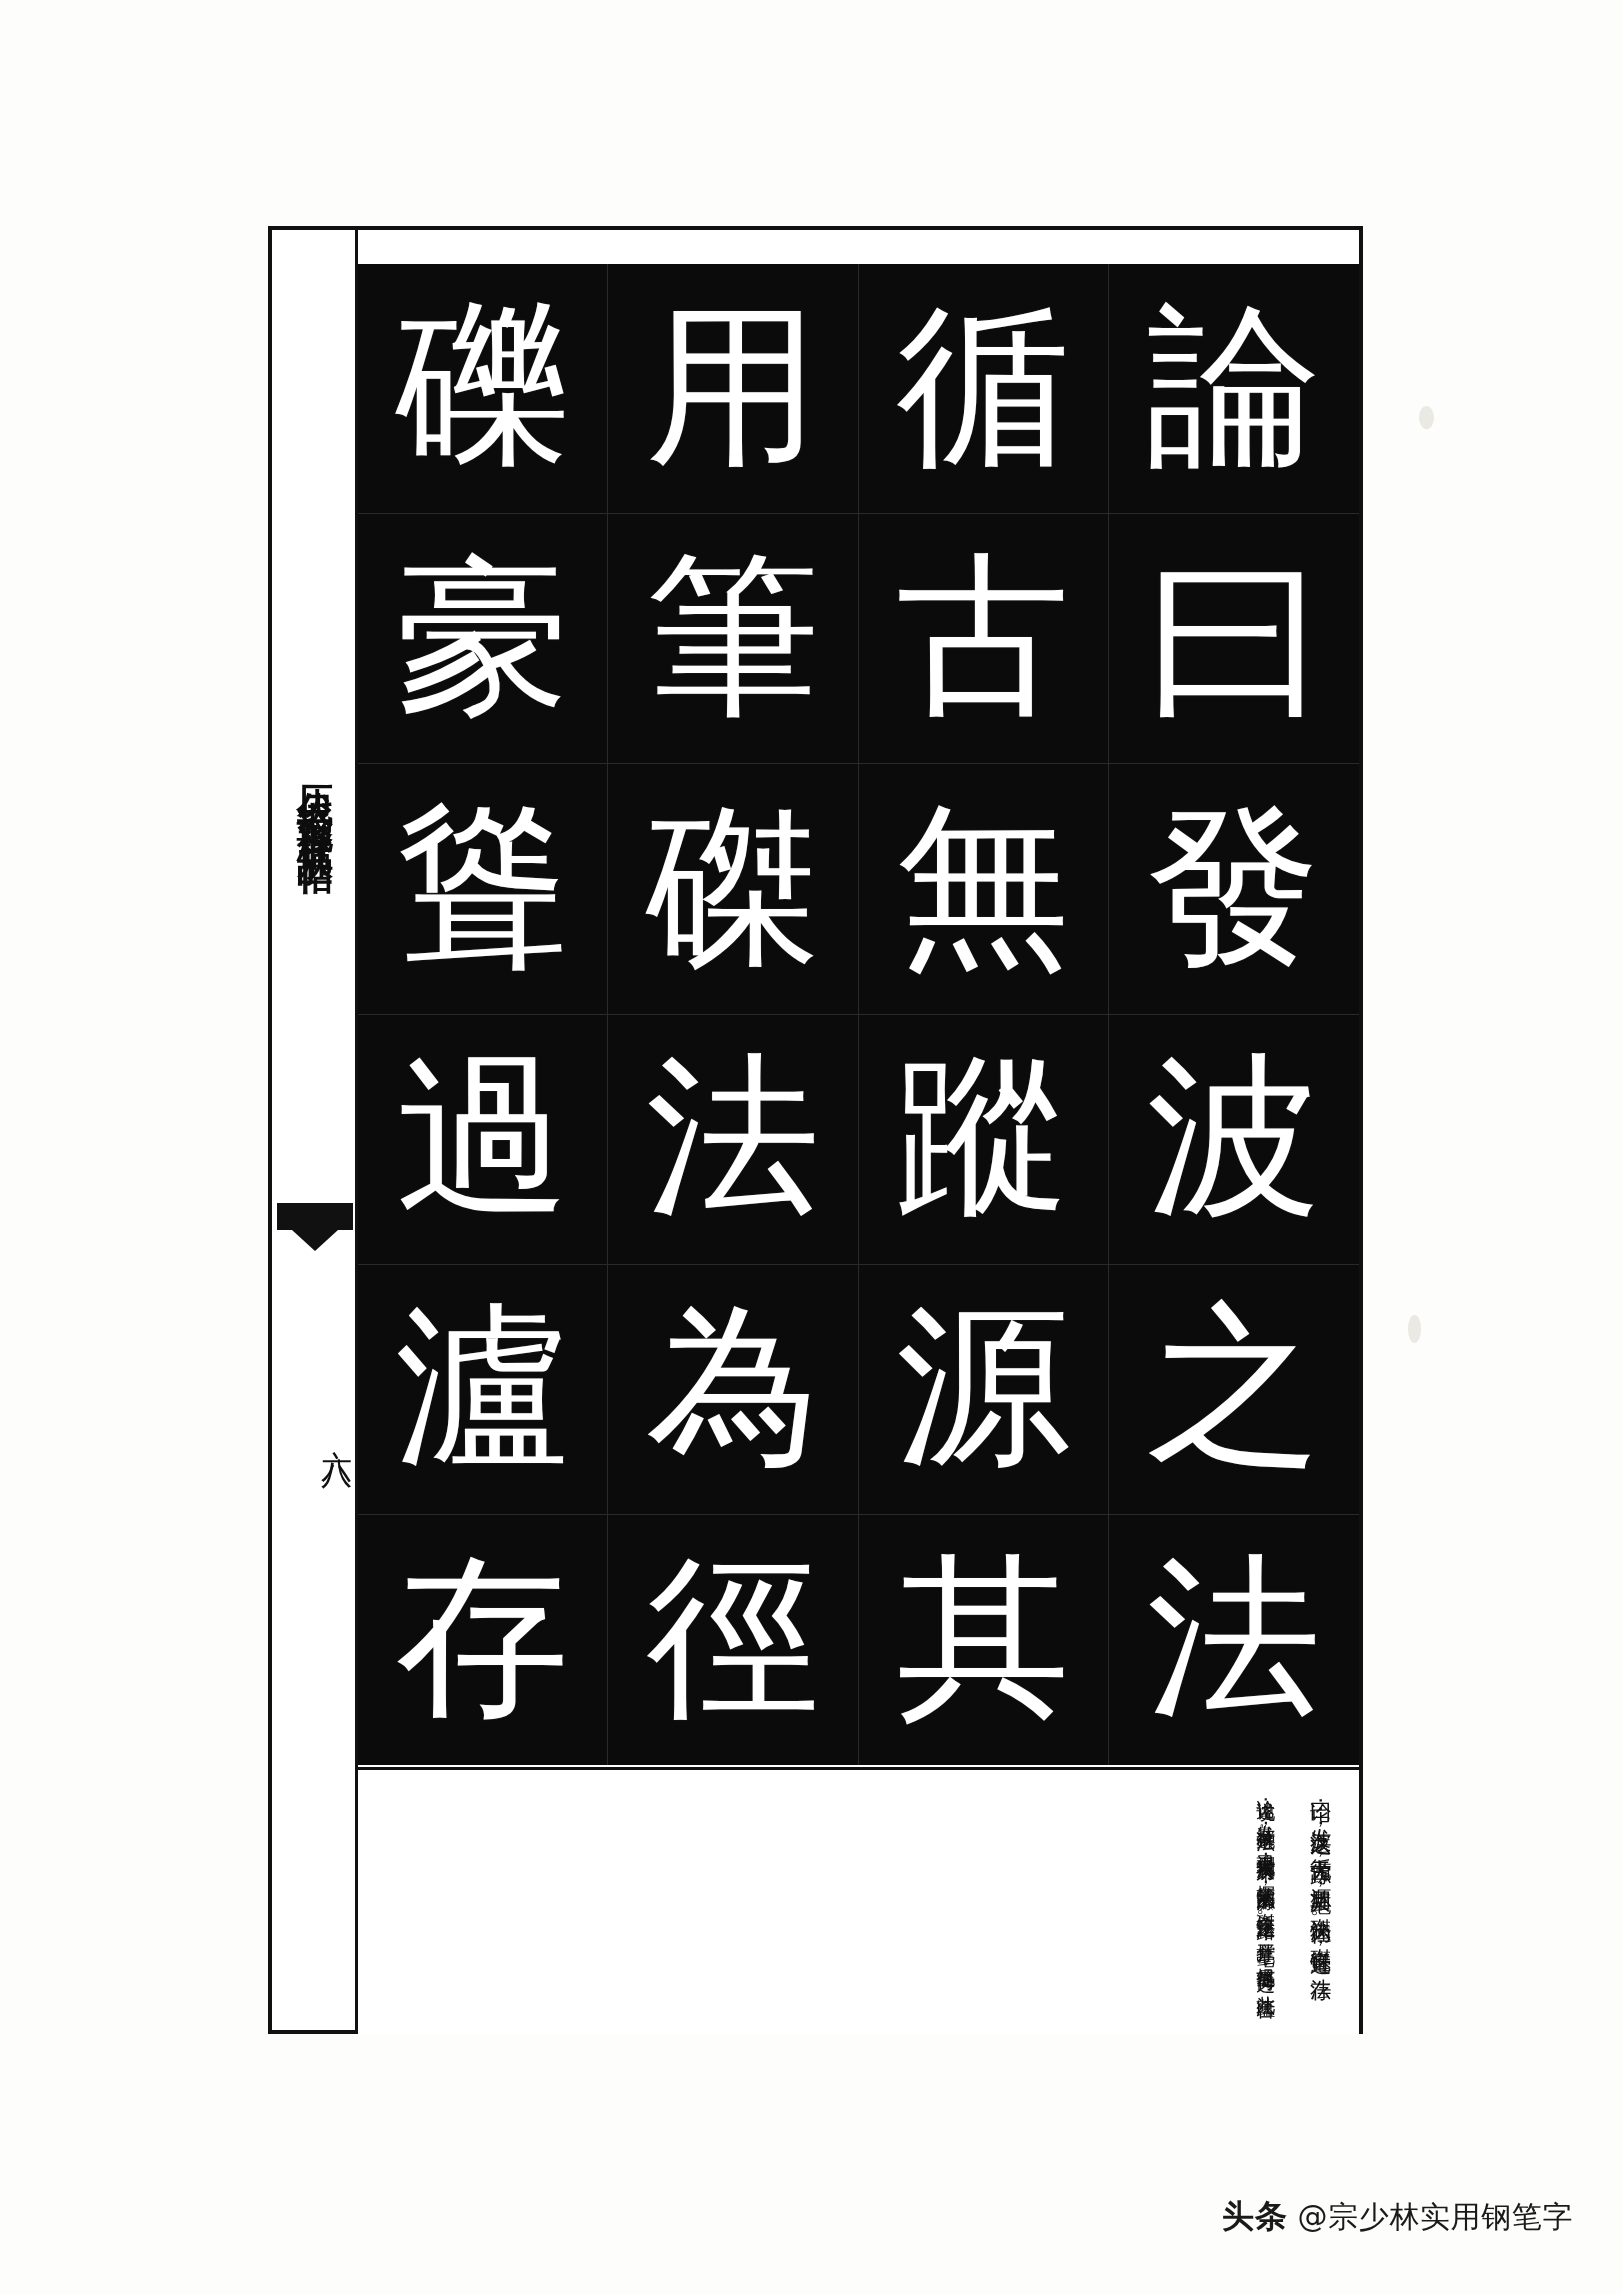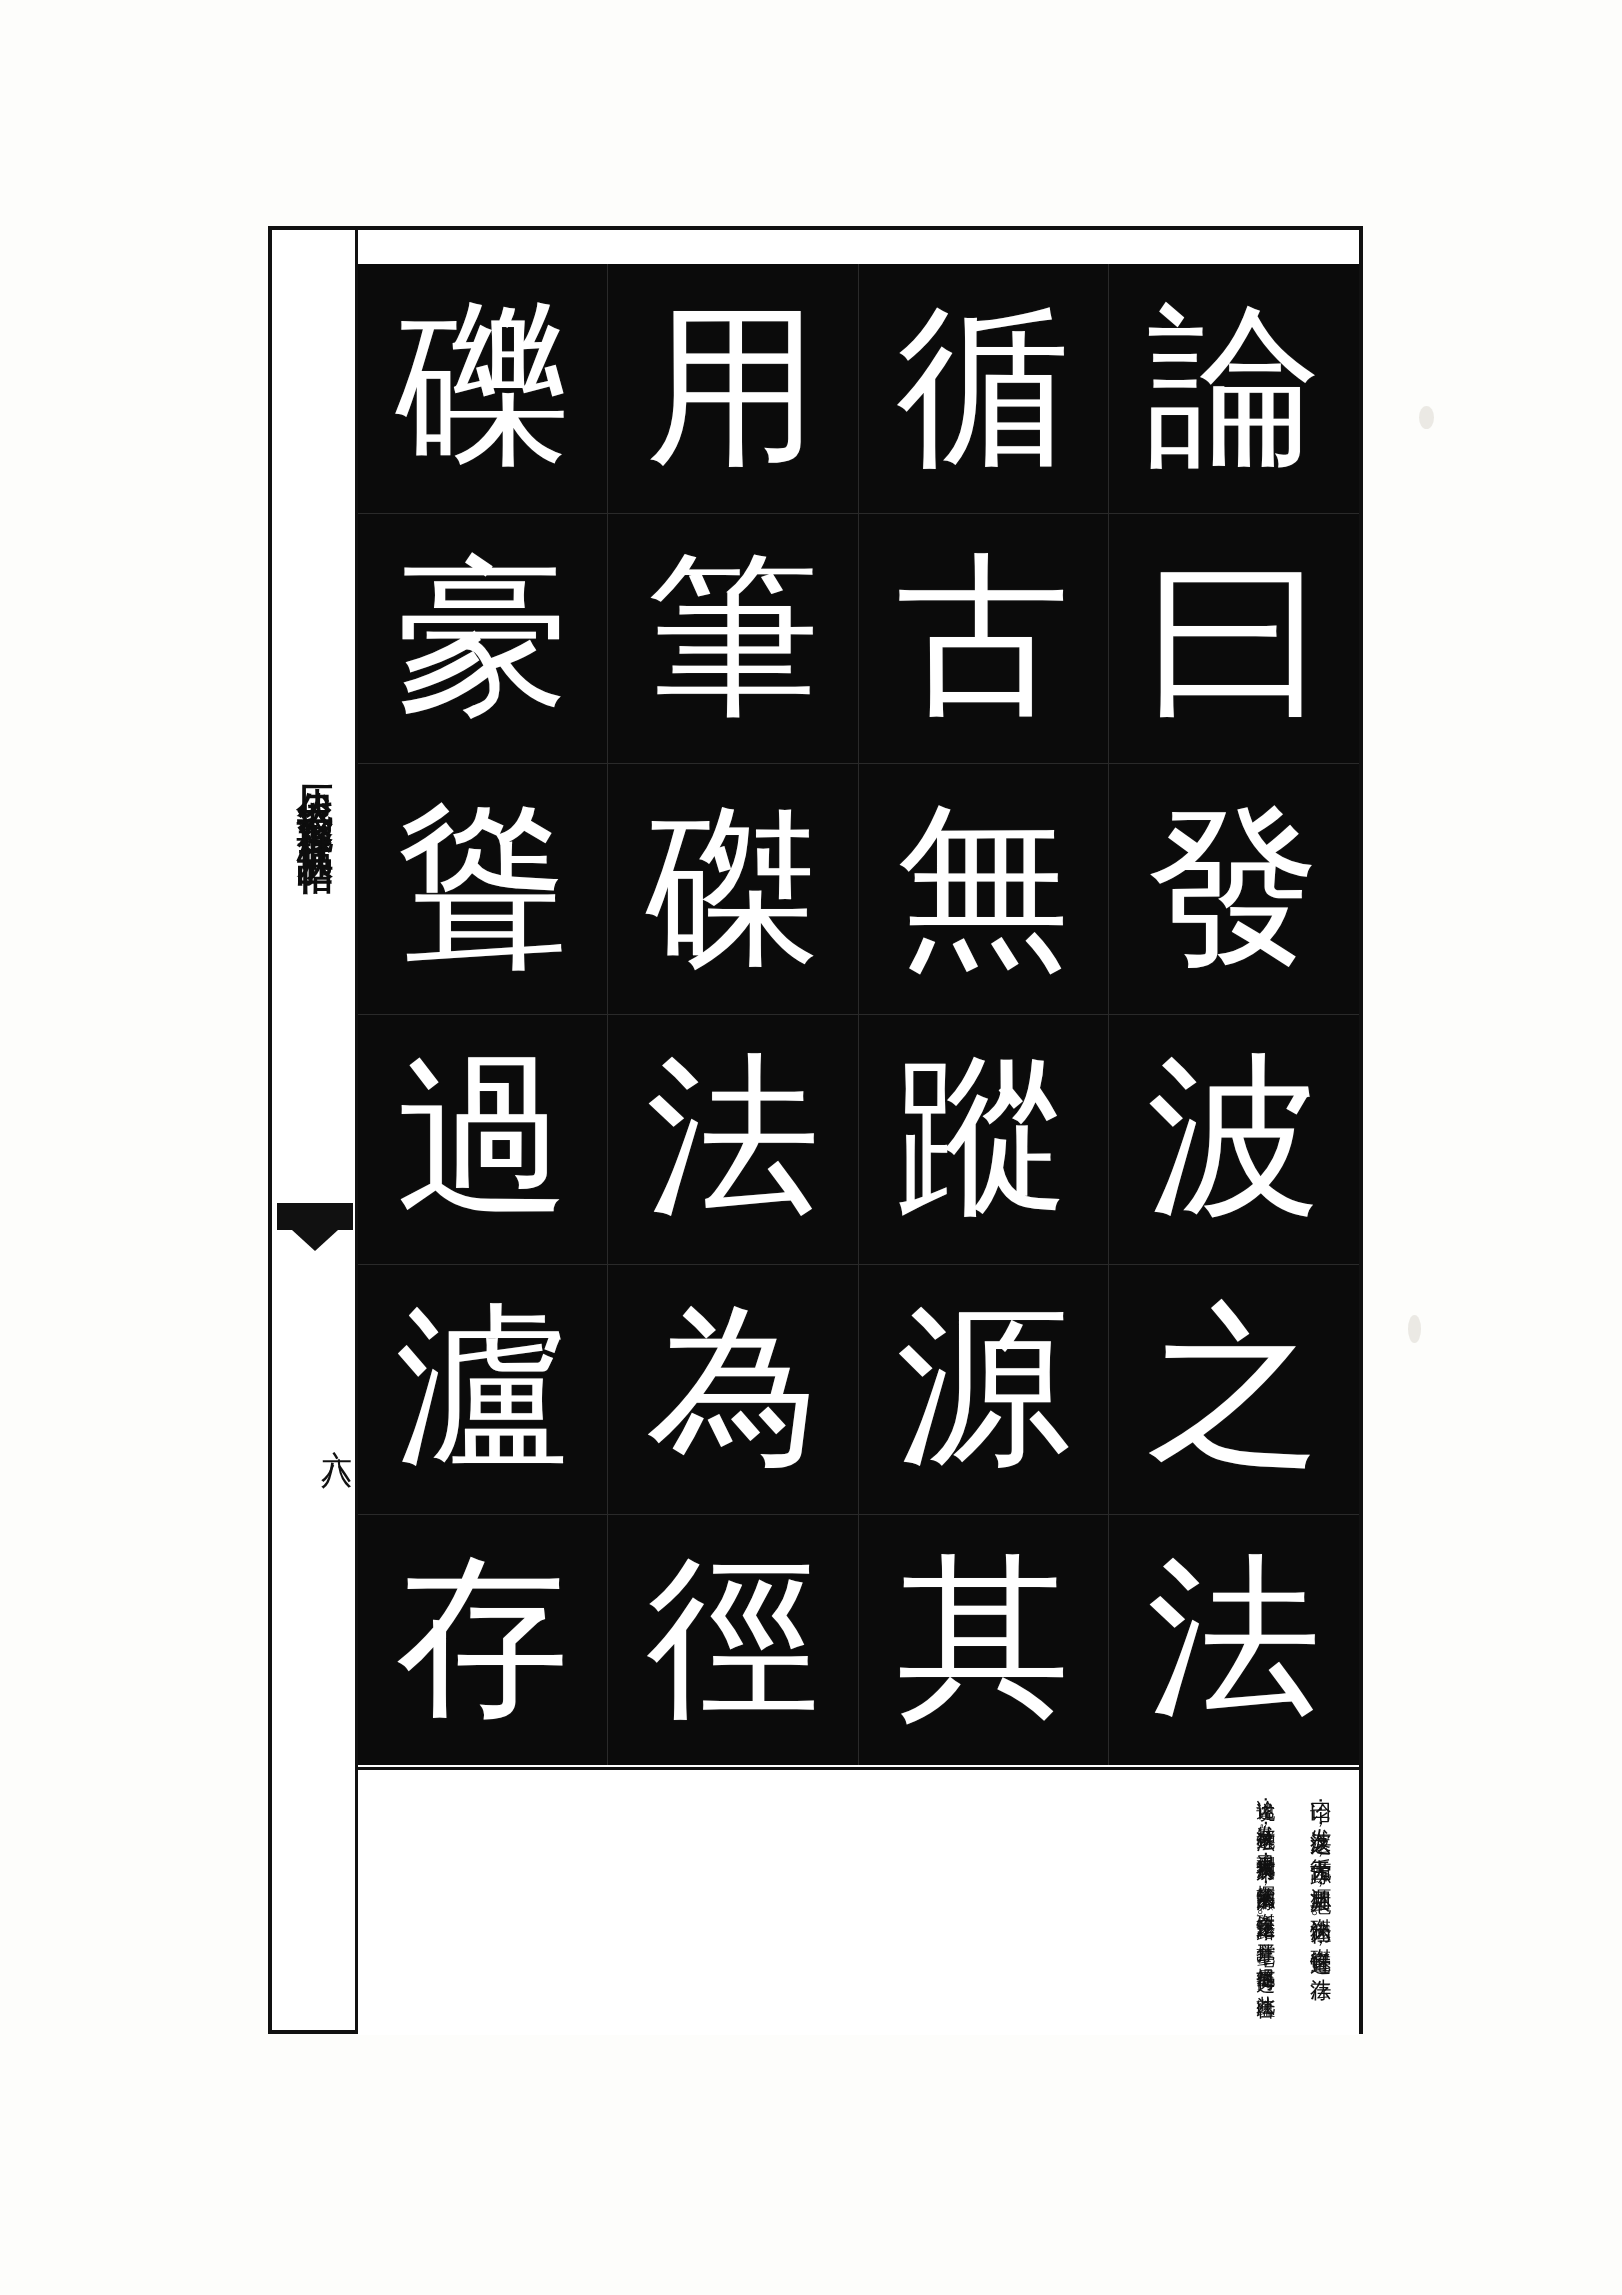--- a/index.html
+++ b/index.html
@@ -290,15 +290,19 @@
         </div>
     </div>
 
     <div id="commentary">
       <div class="vcol source-text">论曰：发波之法，循古无踪，源其用笔，磔法为径。磔毫聳过，法存</div>
       <div class="vcol translation-text">论述说：『发波』这种笔法，追寻到古代没有来历，探索笔法的来源，磔（捺）法是正路。撑开笔毫，提笔尽势而过，此法蕴含</div>
     </div>
 
   </div>
 
+  <div id="footer-credit">
+    <span id="toutiao-logo">头条</span>
+    <span id="credit-text">@宗少林实用钢笔字</span>
+  </div>
 
 </div>
 
 
 </body></html>

